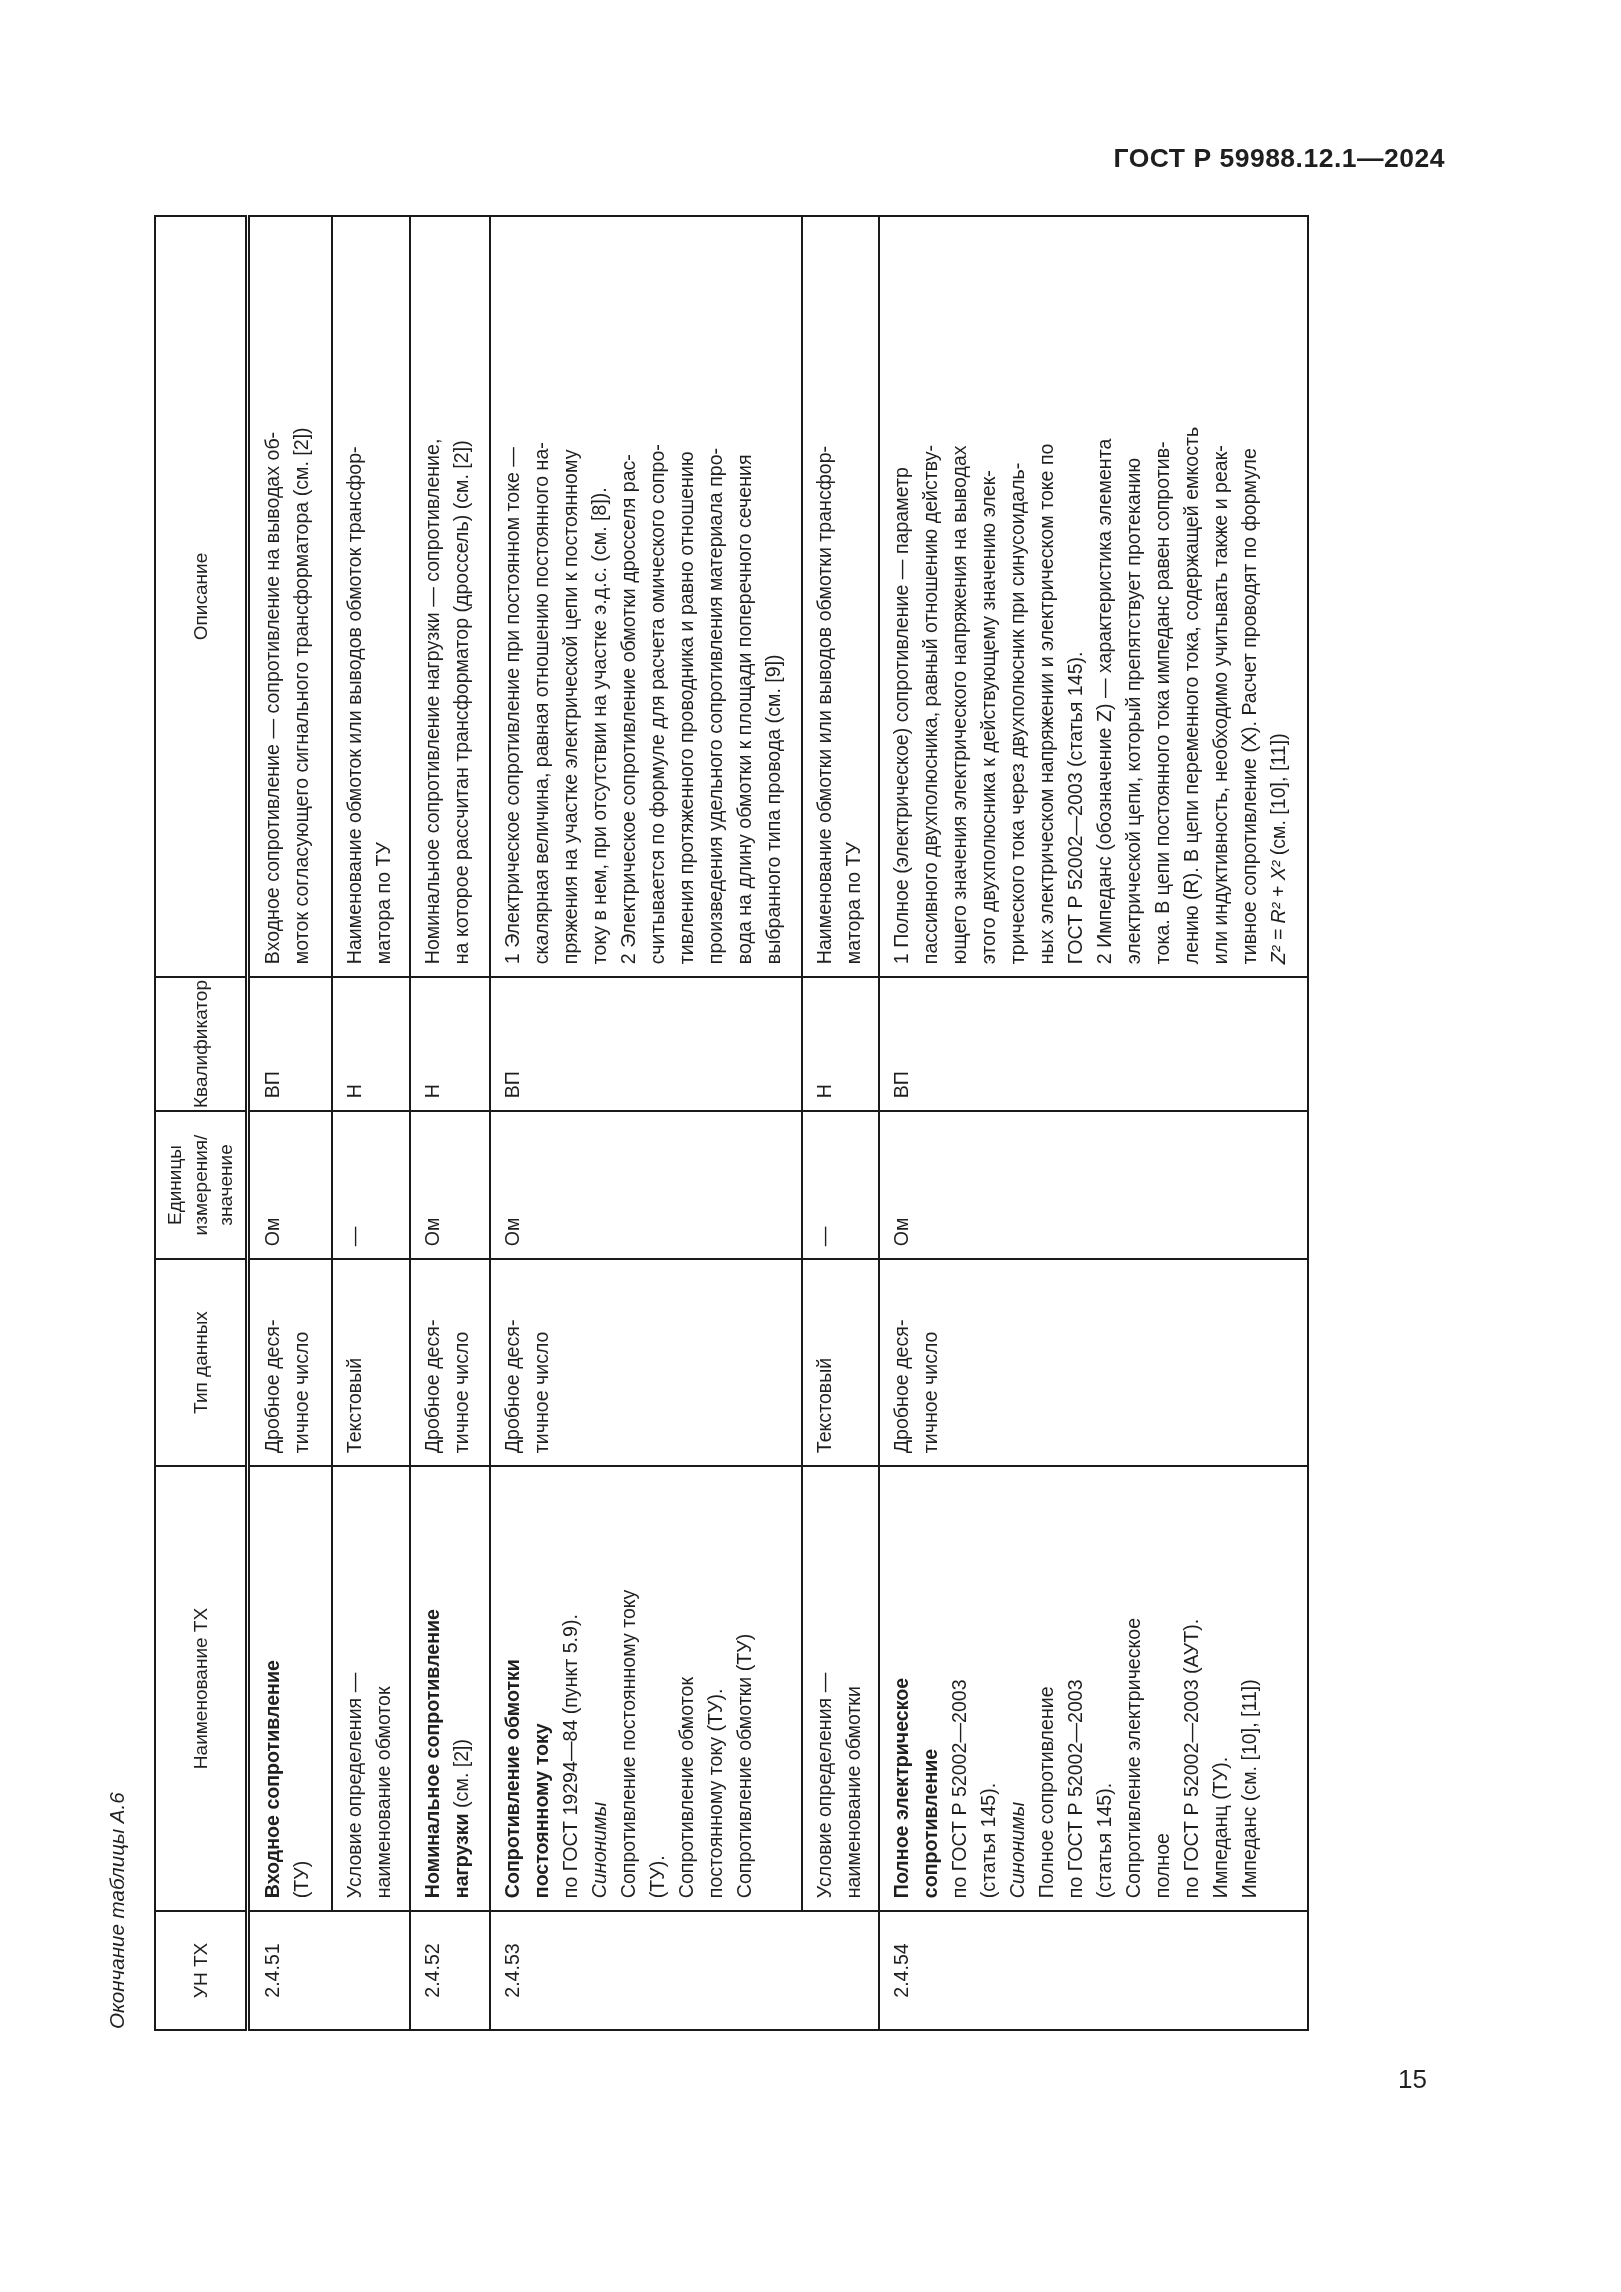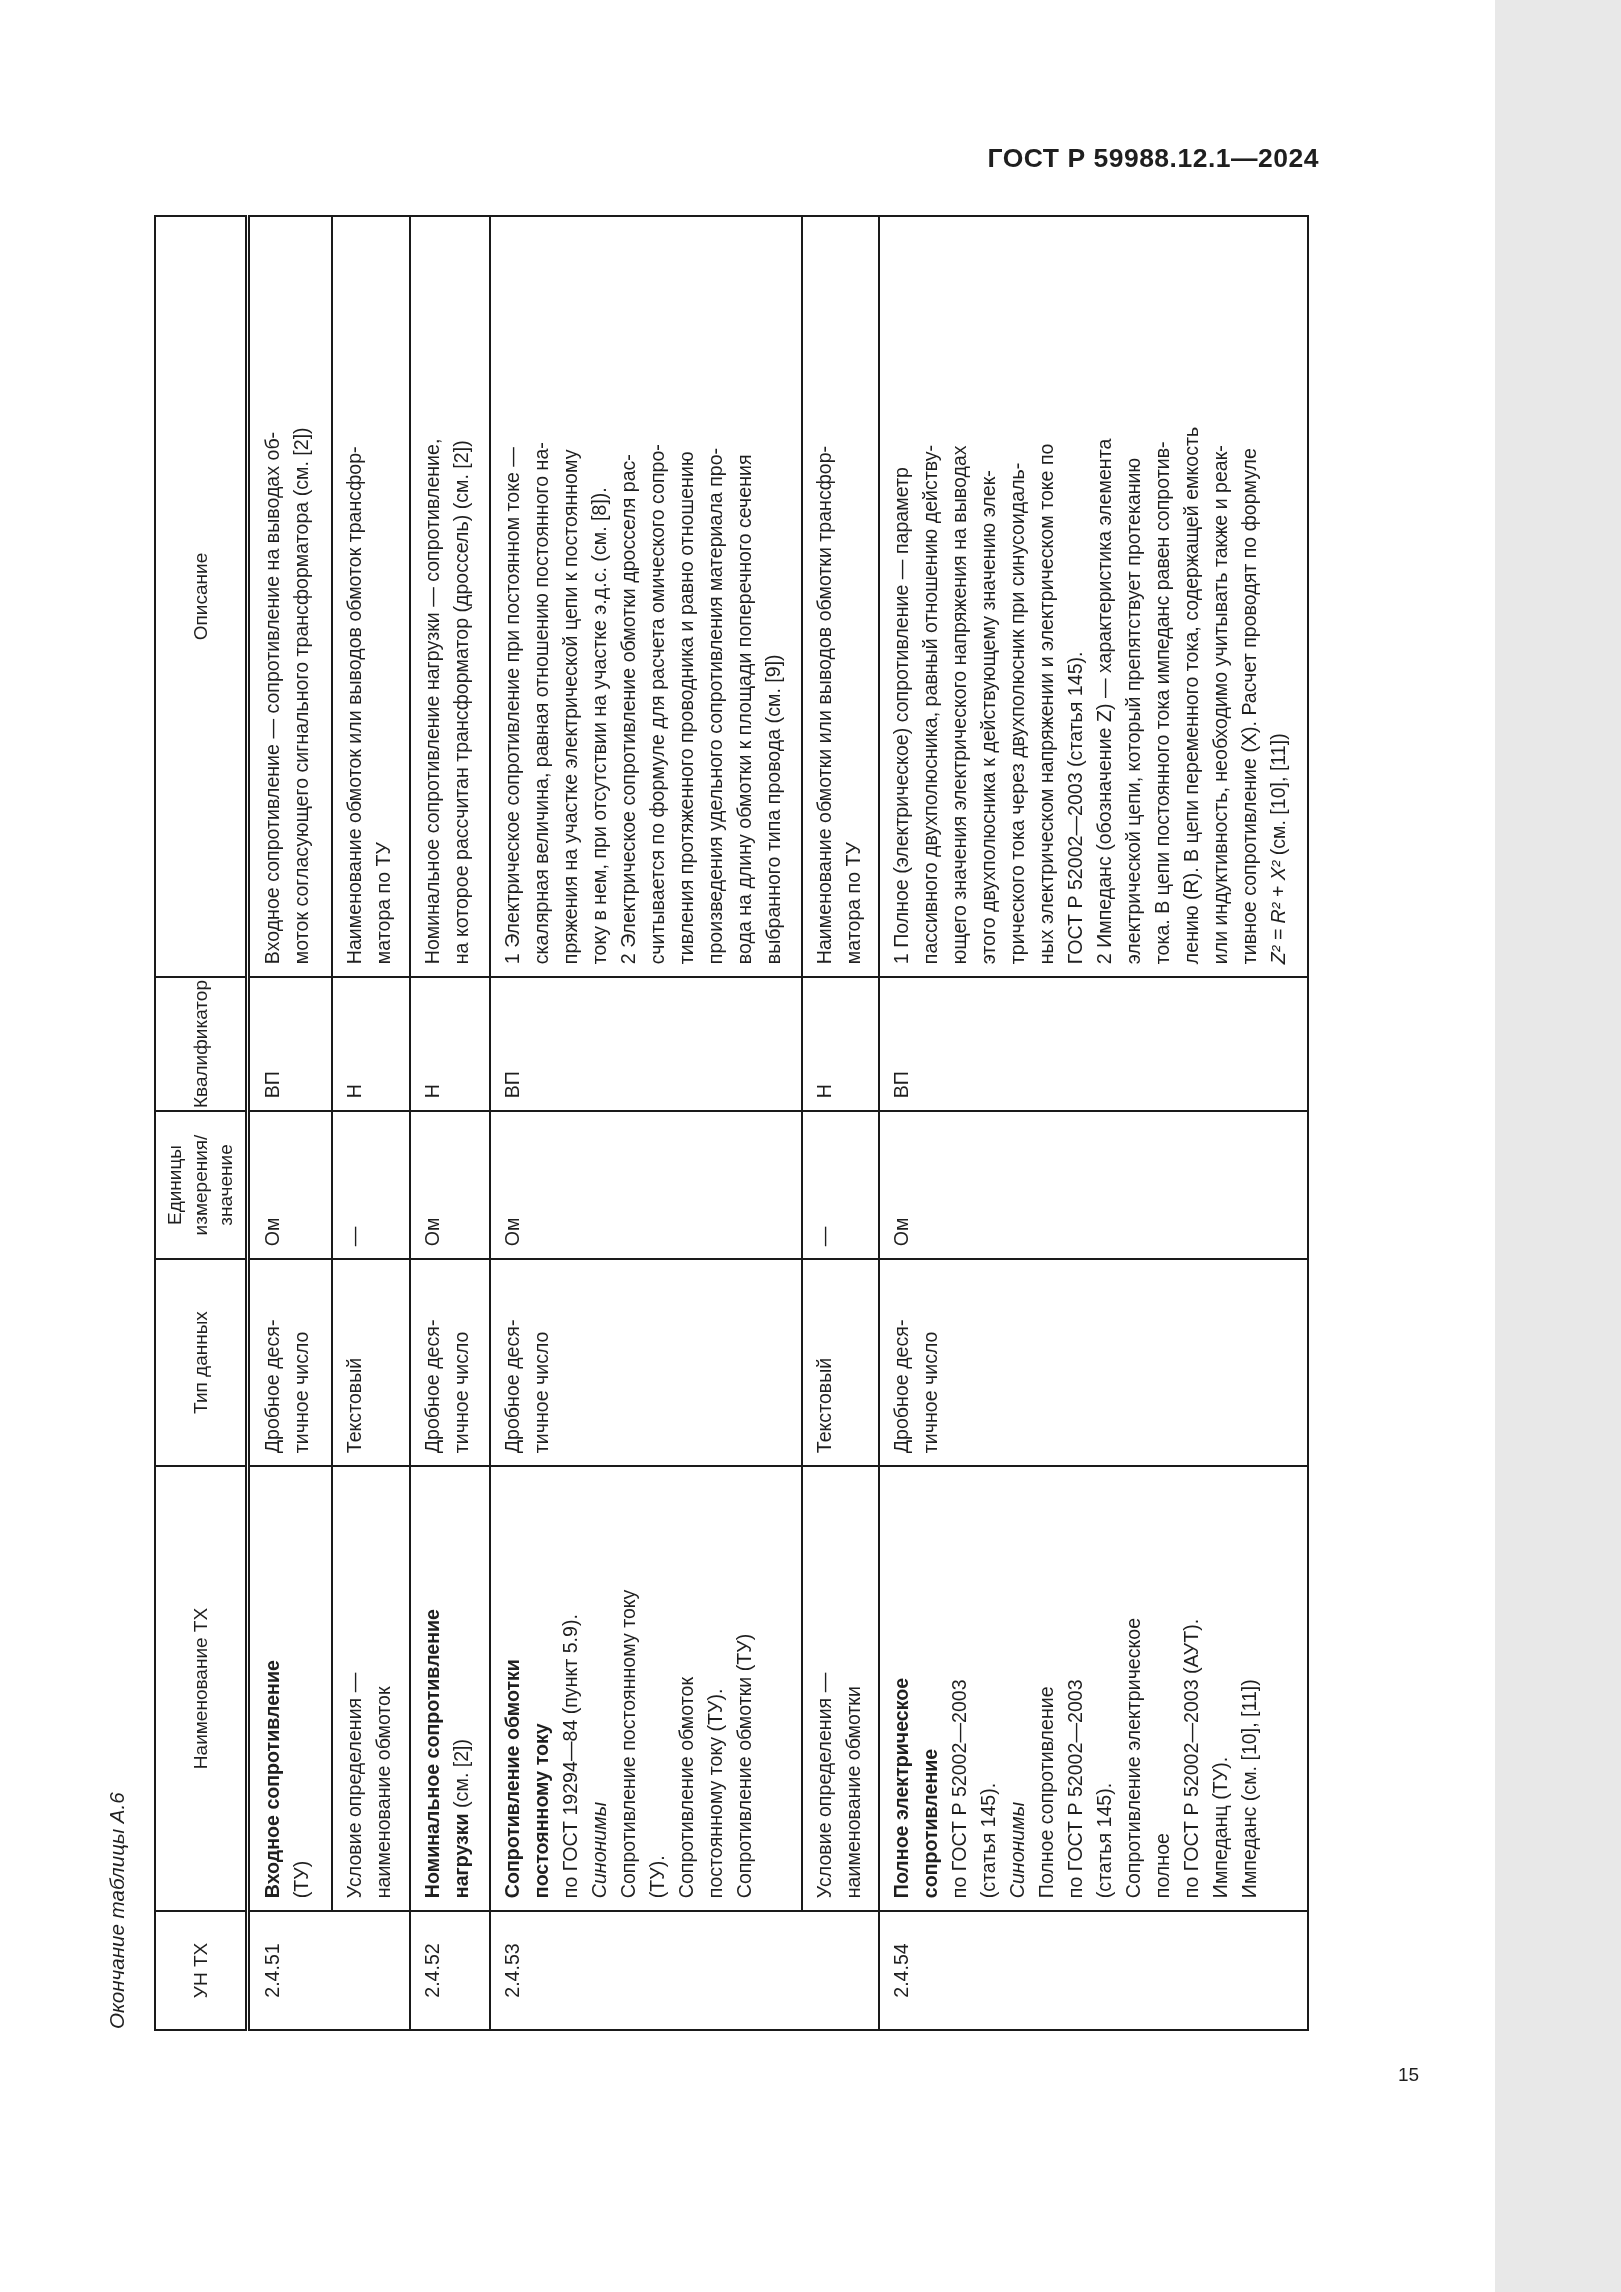--- a/index.html
+++ b/index.html
@@ -1,30 +1,30 @@
 <!DOCTYPE html>
 <html><head>
 <meta charset="utf-8">
 <style>
   html,body{margin:0;padding:0;background:#e8e8e8;}
   .page{
     position:relative;
-    width:1495px;height:2293px;
+    width:1621px;height:2293px;
     background:#ffffff;
     overflow:hidden;
     font-family:"Liberation Sans", sans-serif;
     color:#1f1f1f;
   }
   .doc-code{
     position:absolute;top:143px;right:176px;
     font-size:26.5px;font-weight:bold;letter-spacing:0.5px;
   }
   .page-number{
     position:absolute;top:2064px;left:1398px;
-    font-size:19px;
+    font-size:26px;
   }
   
   .rot{
     position:absolute;left:105px;top:2031px;
     width:1813px;height:1204px;
     transform-origin:0 0;
     transform:rotate(-90deg);
   }
   .table-caption{
     font-size:20.6px;font-style:italic;

